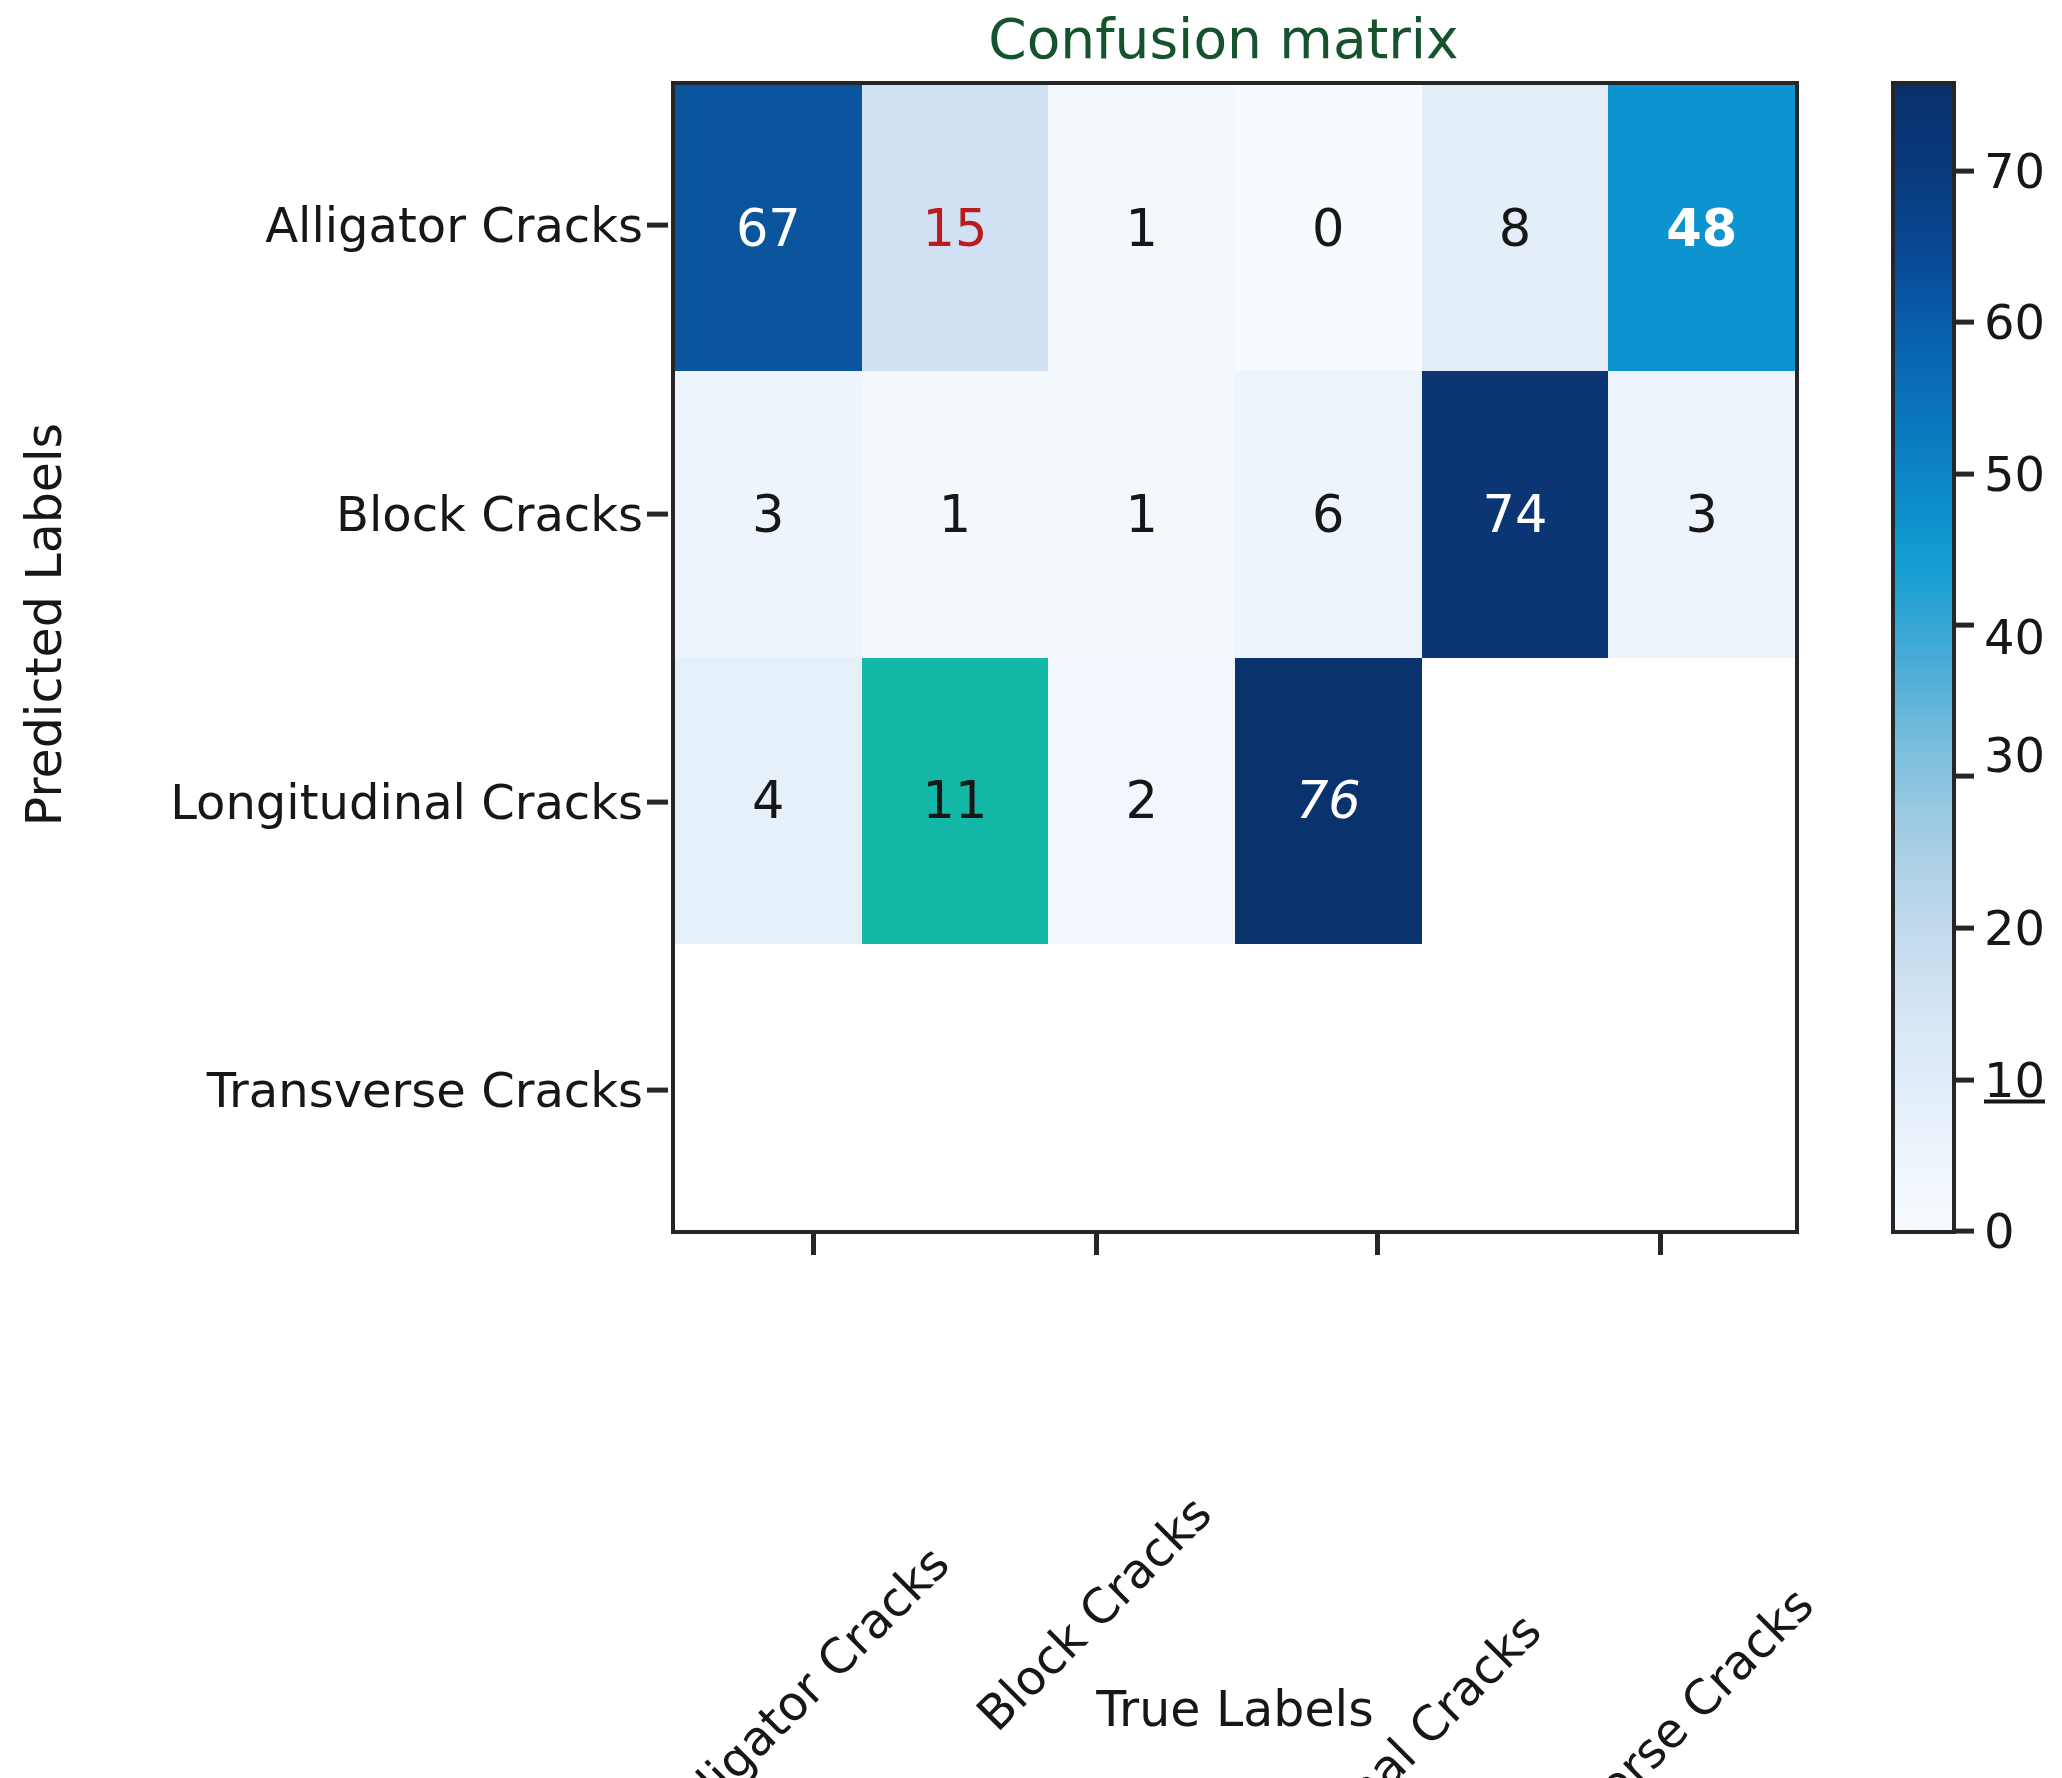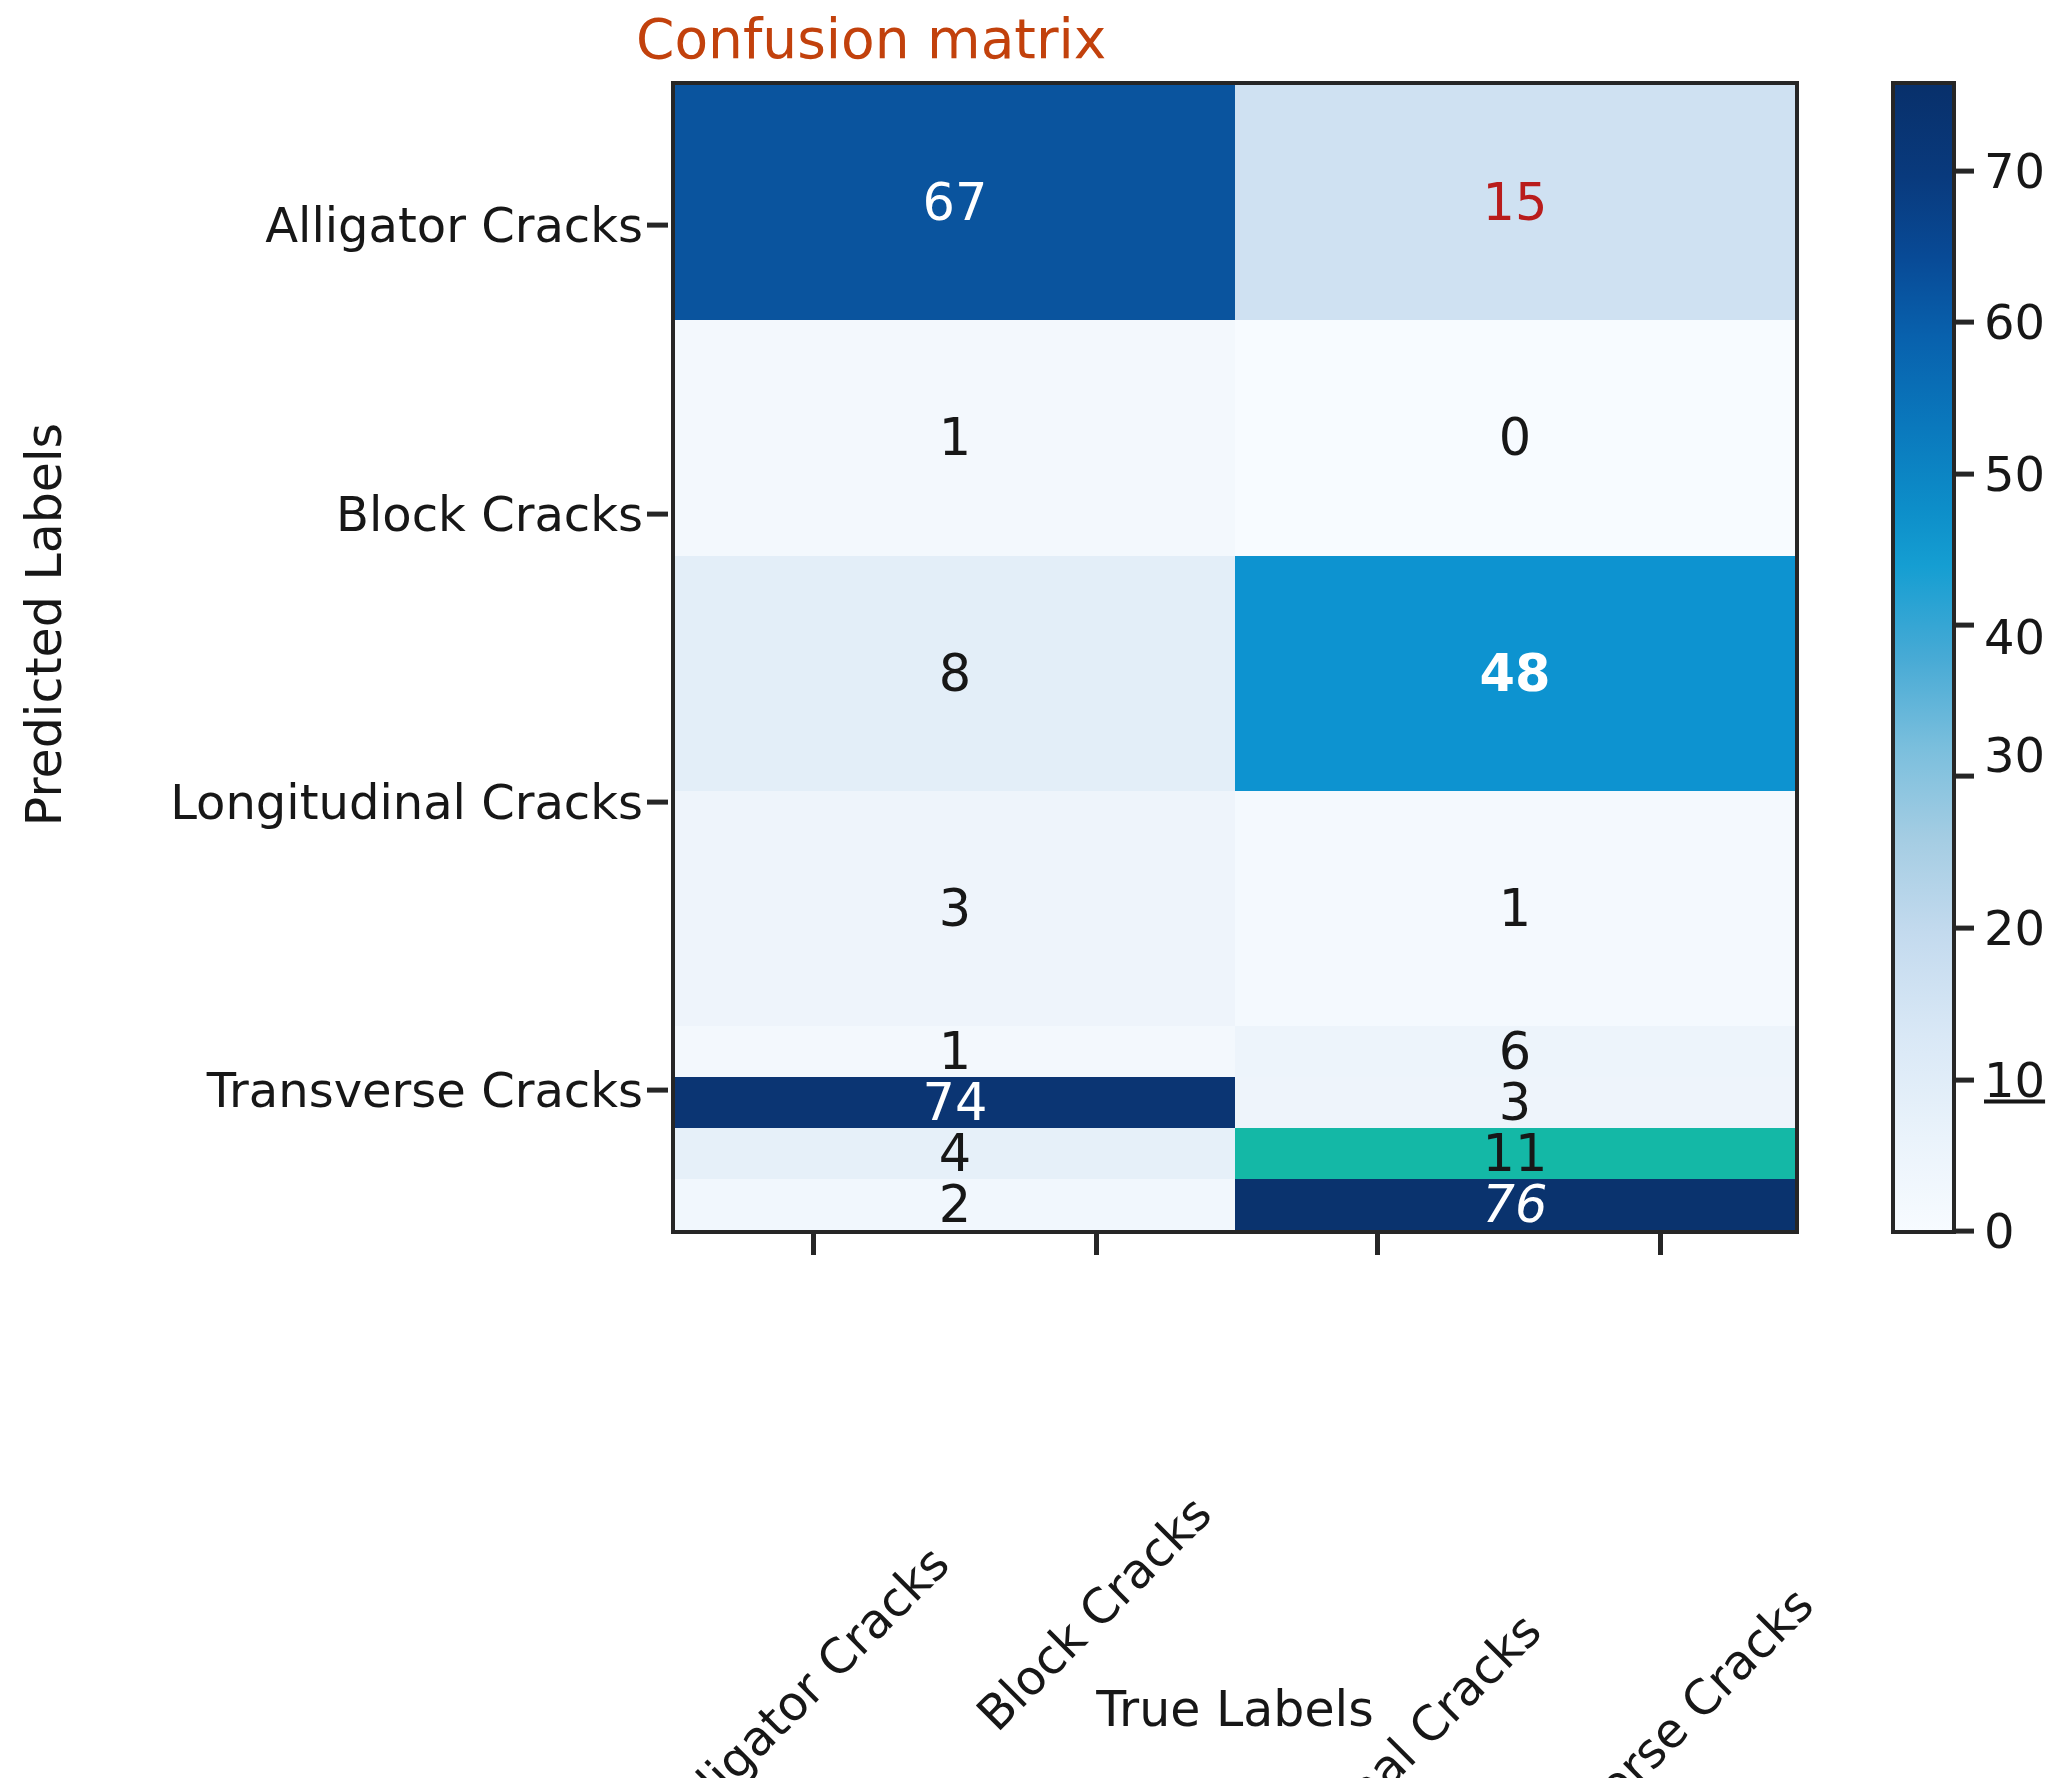--- a/index.html
+++ b/index.html
@@ -19,47 +19,47 @@
   #figure {
     position: absolute;
     left: 0; top: 0;
     width: 2063px;
     height: 1779px;
   }
 
   
   #chart-title {
     position: absolute;
-    left: 636px;
+    left: 660px;
     top: 7.6px;
     width: 1127px;
-    text-align: left;
+    text-align: center;
     font-size: 55px;
     line-height: 63px;
-    color: #c2410c;
+    color: #14532d;
     white-space: nowrap;
   }
 
   
   #matrix-area {
     position: absolute;
     left: 671px;
     top: 81px;
     width: 1128px;
     height: 1153px;
     border: 4.8px solid #262626;
     box-sizing: border-box;
   }
   #matrix-grid {
     position: absolute;
     left: 0; top: 0;
     width: 100%;
     height: 100%;
     display: grid;
-    grid-template-columns: repeat(2, 1fr);
+    grid-template-columns: repeat(6, 1fr);
     grid-template-rows: repeat(4, 1fr);
   }
   .cell {
     position: relative;
     display: flex;
     align-items: center;
     justify-content: center;
     font-size: 51px;
     line-height: 1;
   }

